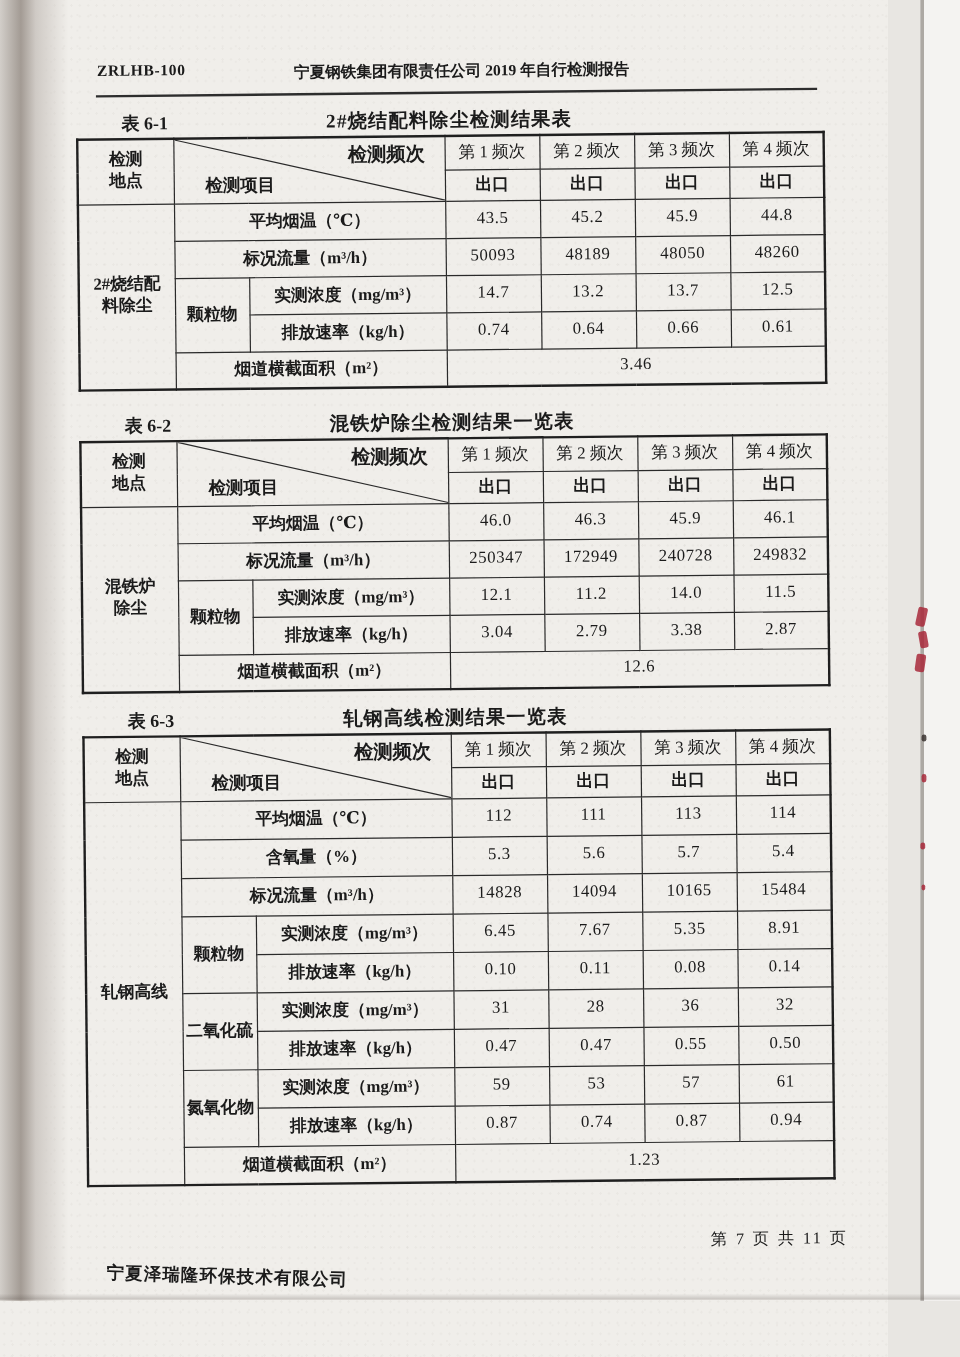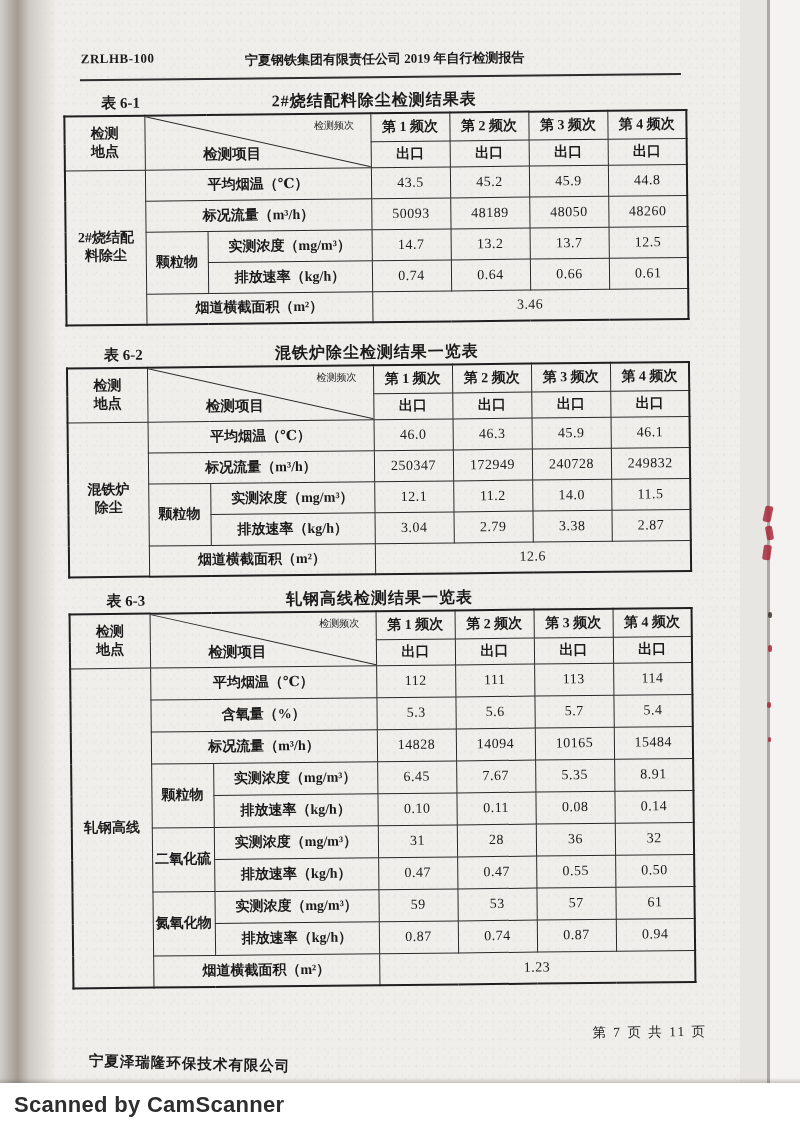--- a/index.html
+++ b/index.html
@@ -31,29 +31,29 @@
   table.rt { position:absolute; left:68px; width:622px; border-collapse:collapse; table-layout:fixed;
     border:2.5px solid #1f1f1f; }
   table.rt td { border:1.5px solid #2a2a2a; text-align:center; vertical-align:middle; padding:0 2px;
     font-size:14px; color:#1b1b1b; overflow:hidden; }
   .c-loc{width:80px} .c-grp{width:62px} .c-item{width:164px} .c-f{width:79px}
   table.rt tr { height:31px; }
   table.t3 tr { height:32px; }
   table.rt tr.hr1 { height:28px; } table.rt tr.hr2 { height:26px; }
 
   td.loc-h, td.loc { white-space:pre-line; line-height:1.3; font-weight:bold; }
-  td.fh { font-weight:bold;margin-left:36px; }
+  td.fh { font-weight:normal;margin-left:36px; }
   td.oc { font-weight:bold; }
   td.lbl, td.lbl2, td.grp { font-weight:bold; font-size:14.5px; }
   td.val { font-size:14px; letter-spacing:0.5px; }
 
   td.diag { position:relative; }
   td.diag svg { position:absolute; left:0; top:0; width:100%; height:100%; }
-  .diag-top { position:absolute; top:4px; right:16px; font-weight:normal; font-size:10px; }
-  .diag-bottom { position:absolute; bottom:5px; left:26px; font-weight:bold; font-size:14.5px;margin-left:32px; }
+  .diag-top { position:absolute; top:4px; right:16px; font-weight:bold; font-size:16px; }
+  .diag-bottom { position:absolute; bottom:5px; left:26px; font-weight:bold; font-size:14.5px; }
 
   .page-num { position:absolute; left:490px; top:1026px; width:212px; text-align:right; font-size:13.5px; letter-spacing:2px; }
   .company { position:absolute; left:84px; top:1048px; font-size:14.5px; font-weight:bold; letter-spacing:1px;
     transform:rotate(2.3deg); transform-origin:left top; }
 
   .red-mark { position:absolute; background:#a8293b; border-radius:2px; z-index:4; opacity:0.85; }
   .rm1 { left:764px; top:506px; width:8px; height:16px; transform:rotate(12deg); }
   .rm2 { left:766px; top:526px; width:7px; height:14px; transform:rotate(-10deg); }
   .rm3 { left:763px; top:545px; width:8px; height:15px; transform:rotate(8deg); }
   .rm4 { left:768px; top:612px; width:4px; height:6px; background:#3a3330; }
@@ -340,16 +340,13 @@
 
   <div class="red-mark rm1"></div>
   <div class="red-mark rm2"></div>
   <div class="red-mark rm3"></div>
   <div class="red-mark rm4"></div>
   <div class="red-mark rm5"></div>
   <div class="red-mark rm6"></div>
   <div class="red-mark rm7"></div>
 
   <div class="strip-shadow"></div>
-  <div class="scan-strip">
-    <div class="cam">Scanned by CamScanner</div>
-  </div>
 </div>
 
 </body></html>

